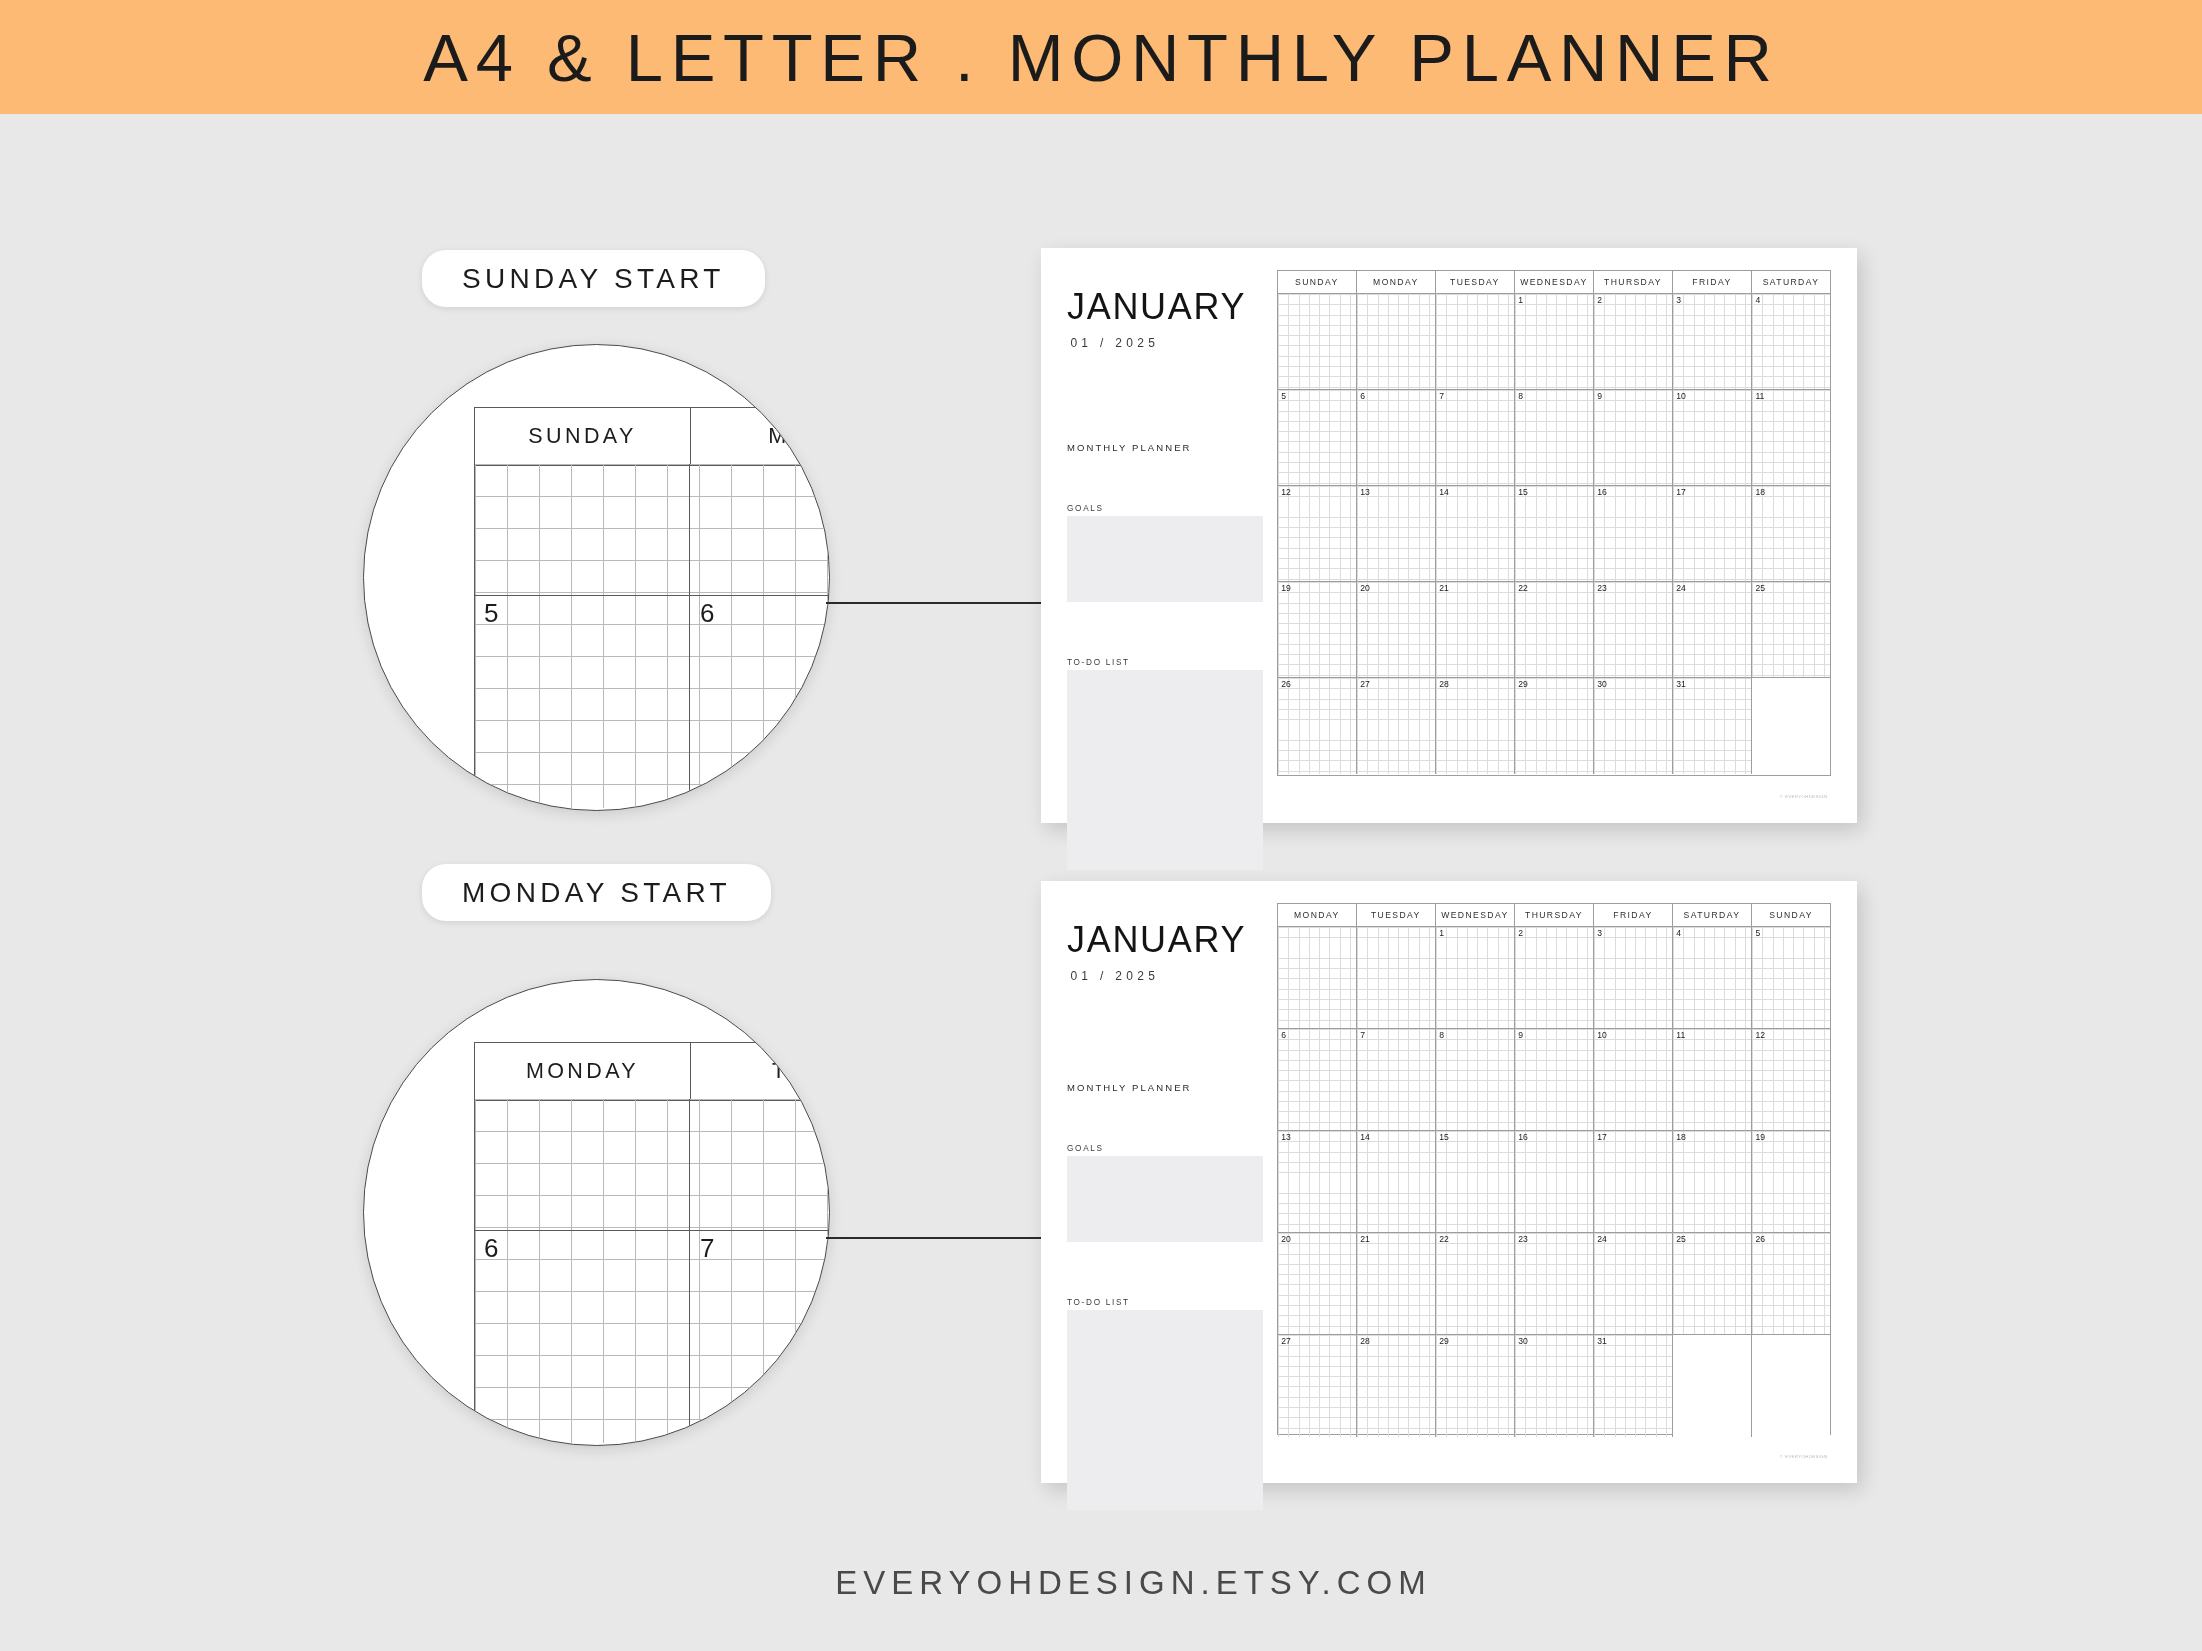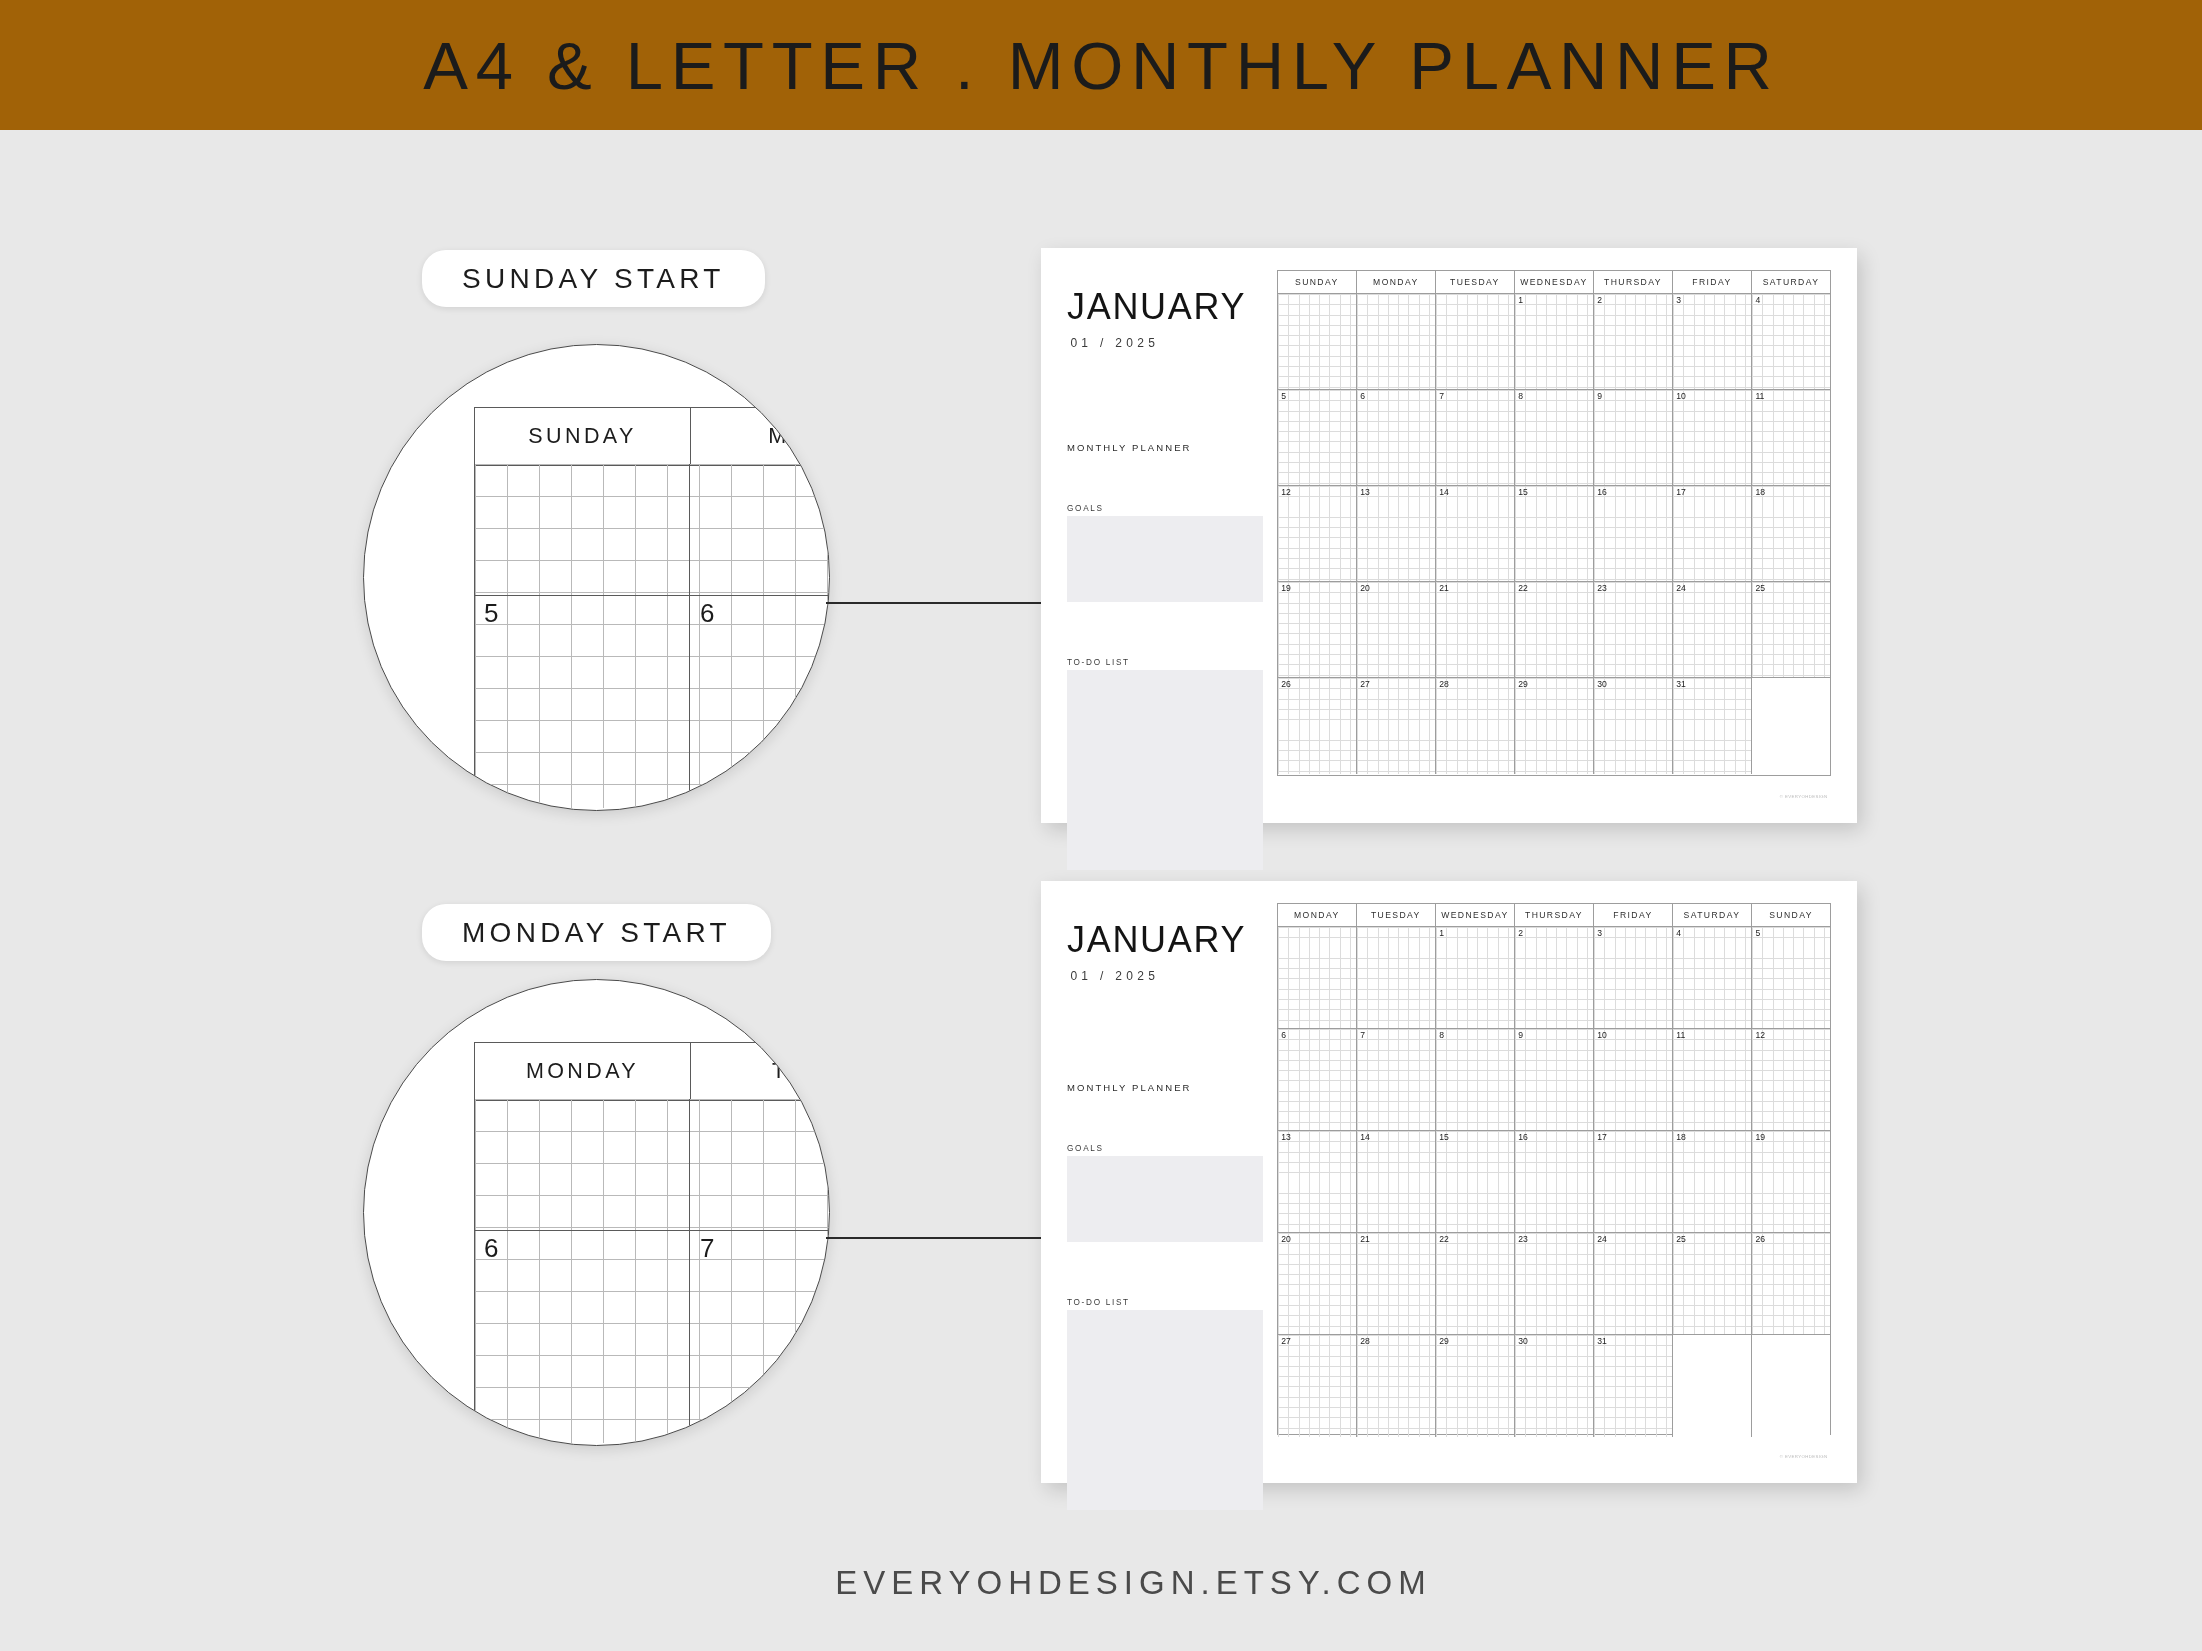--- a/index.html
+++ b/index.html
@@ -13,22 +13,22 @@
     font-family: "Liberation Sans", sans-serif;
     overflow: hidden;
     position: relative;
   }
 
   
   .header-banner {
     position: absolute;
     left: 0; top: 0;
     width: 2203px;
-    height: 130px;
-    background: #a16207;
+    height: 114px;
+    background: #fdba74;
     display: flex;
     align-items: center;
     justify-content: center;
   }
   .header-title {
     font-size: 67px;
     letter-spacing: 7.7px;
     color: #1b1b1b;
     font-weight: 400;
     font-family: "Liberation Sans", sans-serif;
@@ -438,21 +438,21 @@
           <div class="cal-cell empty">
               <span class="daynum"></span>
             </div>
         </div>
       </div>
       <div class="sheet-footer-mark">© EVERYOHDESIGN</div>
     </div>
   </div>
 </div>
 
-<div class="pill" style="left:422px; top:904px;">
+<div class="pill" style="left:422px; top:864px;">
   <span class="pill-label">MONDAY START</span>
 </div>
 
 <div class="magnifier" style="left:363px; top:979px;">
   <div class="mag-inner">
     <div class="mag-headrow">
       <div class="mag-headcell">MONDAY</div>
       <div class="mag-headcell">TUE</div>
     </div>
     <div class="mag-grid"></div>

